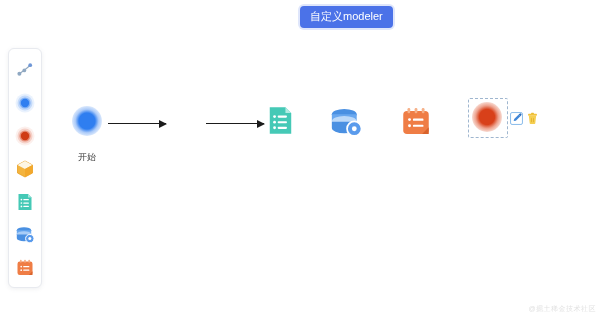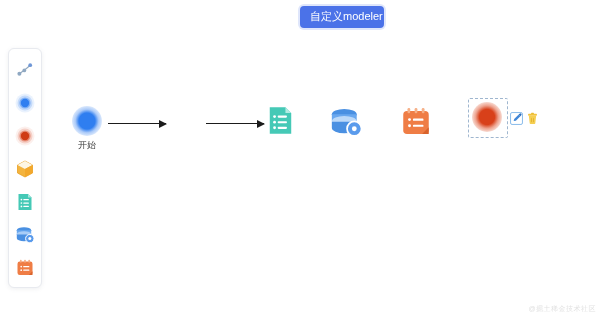--- a/index.html
+++ b/index.html
@@ -16,21 +16,21 @@
     height: 318px;
     background: #ffffff;
     overflow: hidden;
   }
 
   
   .title-badge {
     position: absolute;
     left: 300px;
     top: 6px;
-    padding: 4px 1px 5px 10px;
+    padding: 4px 10px 5px 10px;
     background: #4b72e8;
     color: #ffffff;
     font-size: 11px;
     line-height: 13px;
     border-radius: 4px;
     letter-spacing: 0px;
     white-space: nowrap;
     box-shadow: 0 0 0 2px rgba(75,114,232,0.18);
   }
 
@@ -68,21 +68,21 @@
     right: 0;
     bottom: 0;
   }
   .node {
     position: absolute;
     display: flex;
     flex-direction: column;
     align-items: center;
   }
   .node-label {
-    margin-top: 3px;
+    margin-top: 15px;
     font-size: 9px;
     color: #3c3c3c;
     white-space: nowrap;
     text-align: center;
   }
 
   
   .start-circle {
     position: relative;
     width: 30px;

